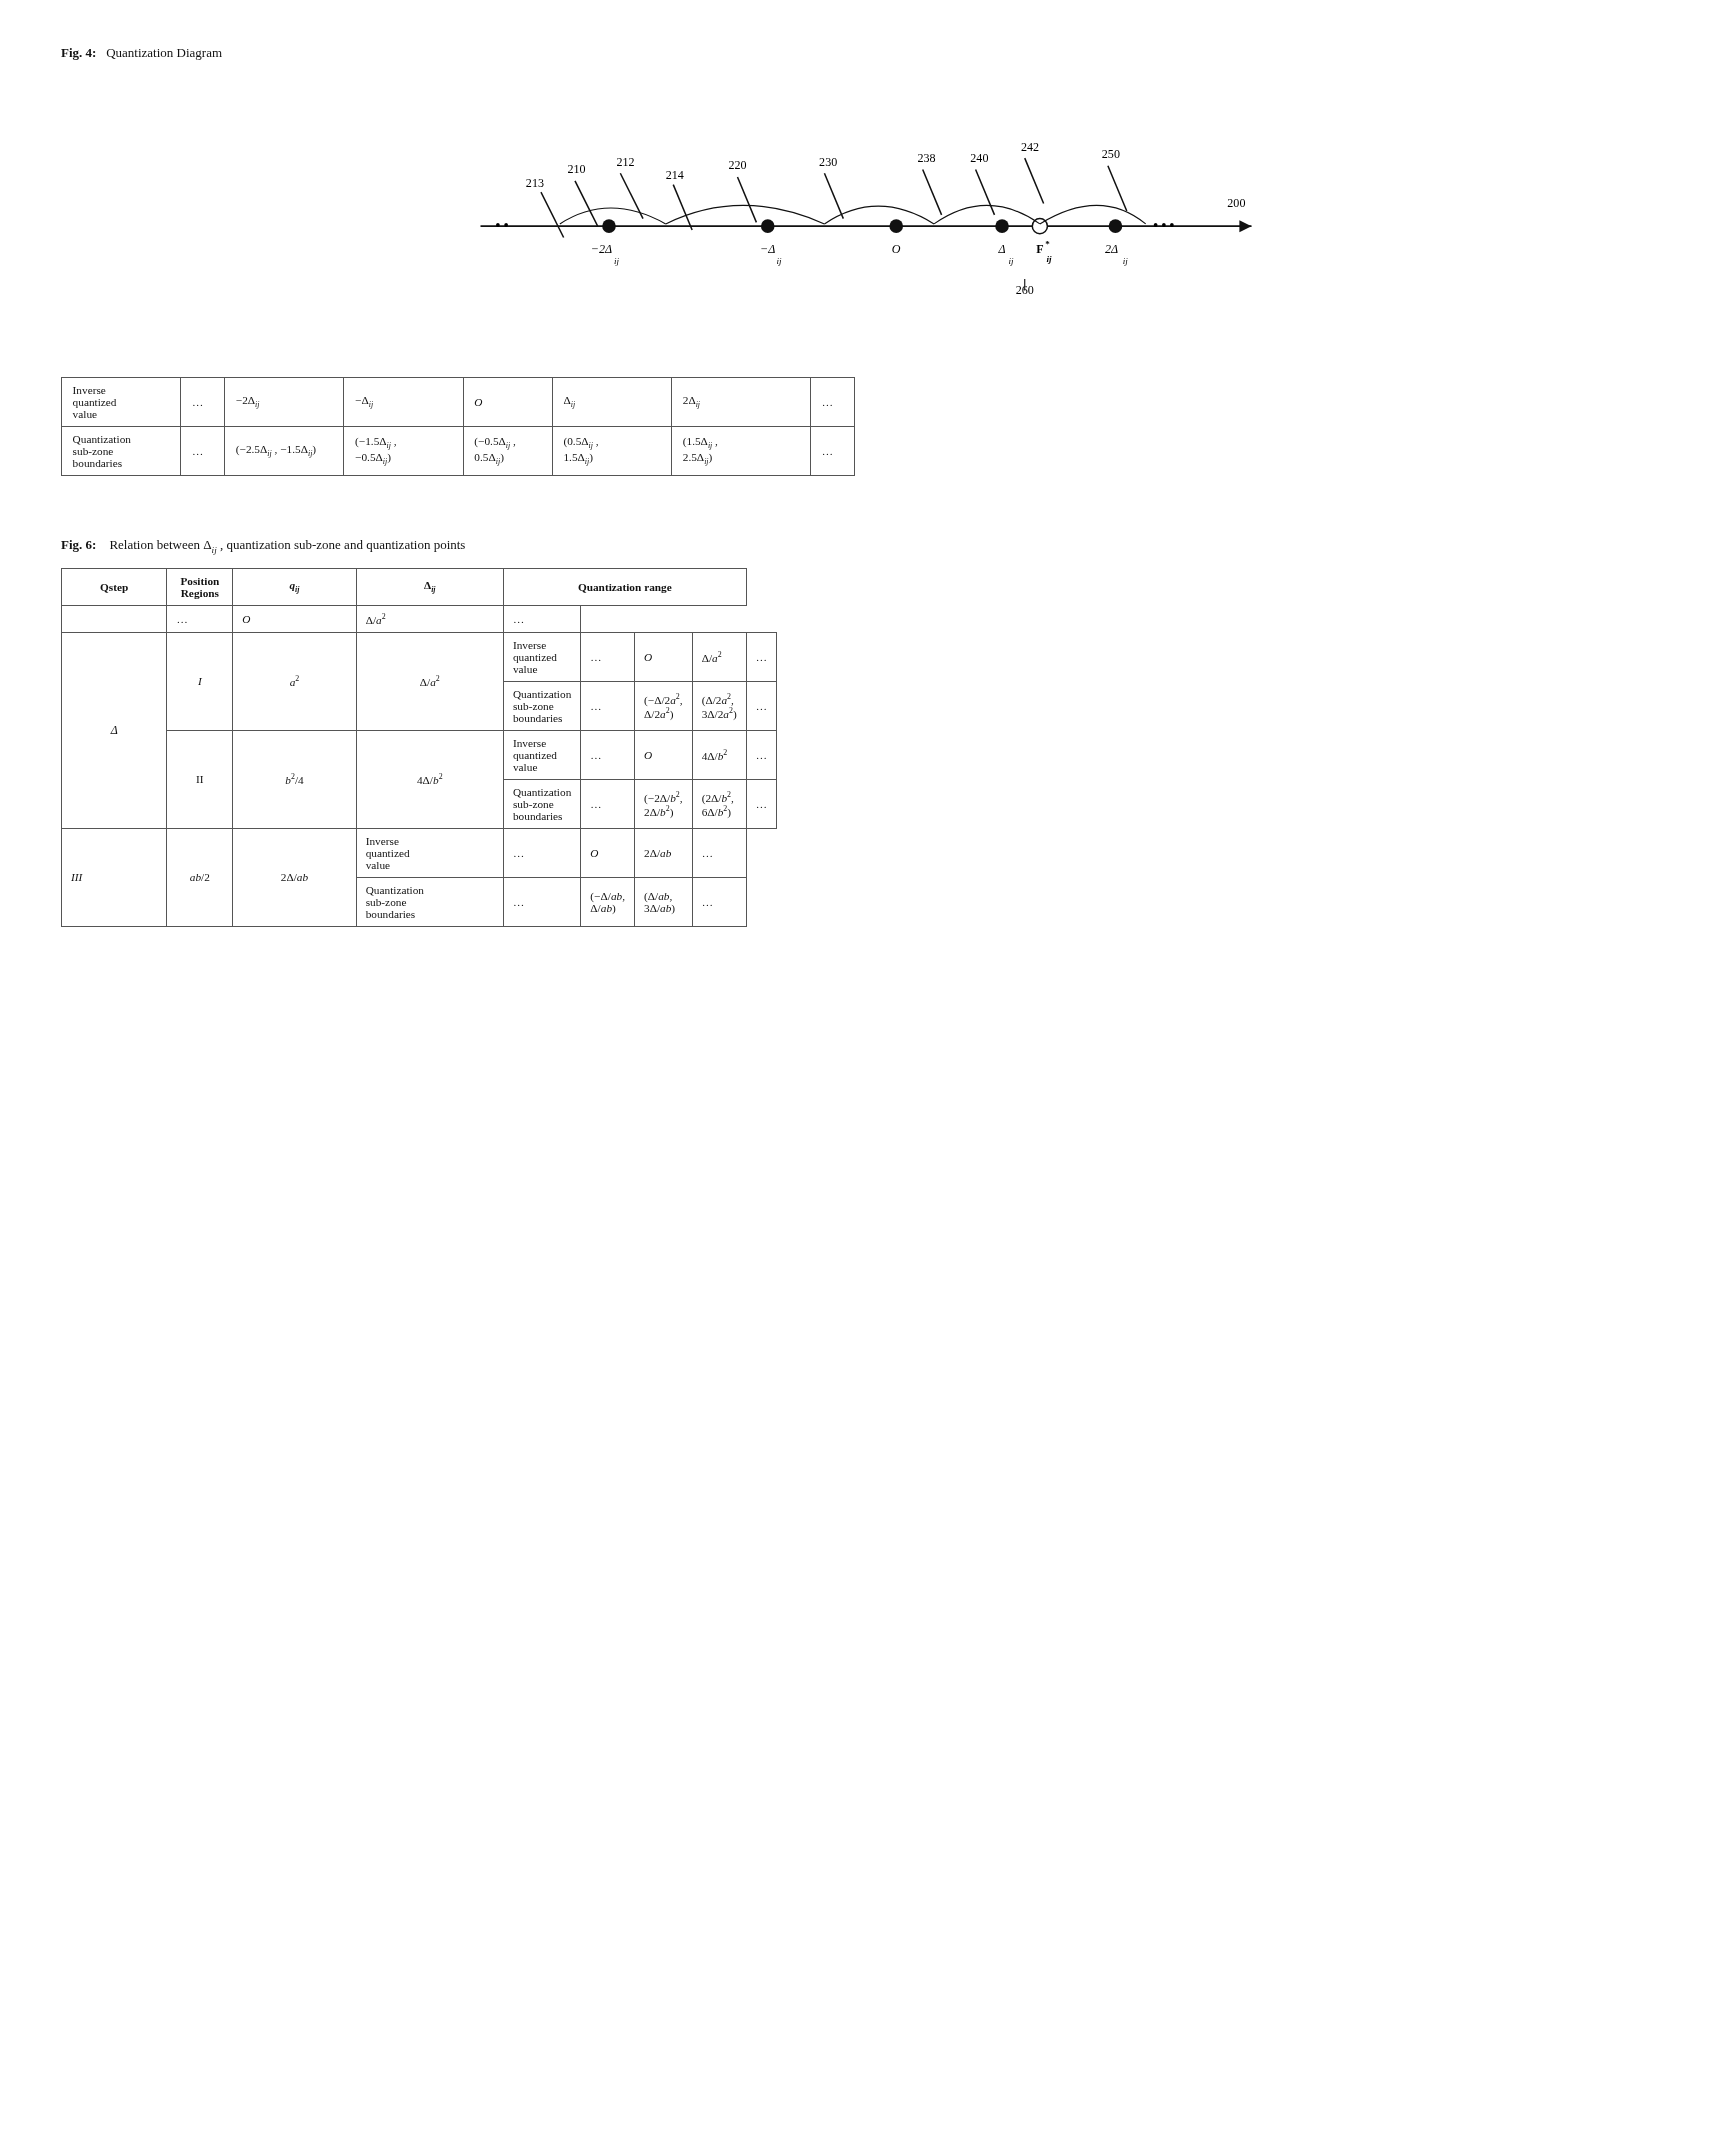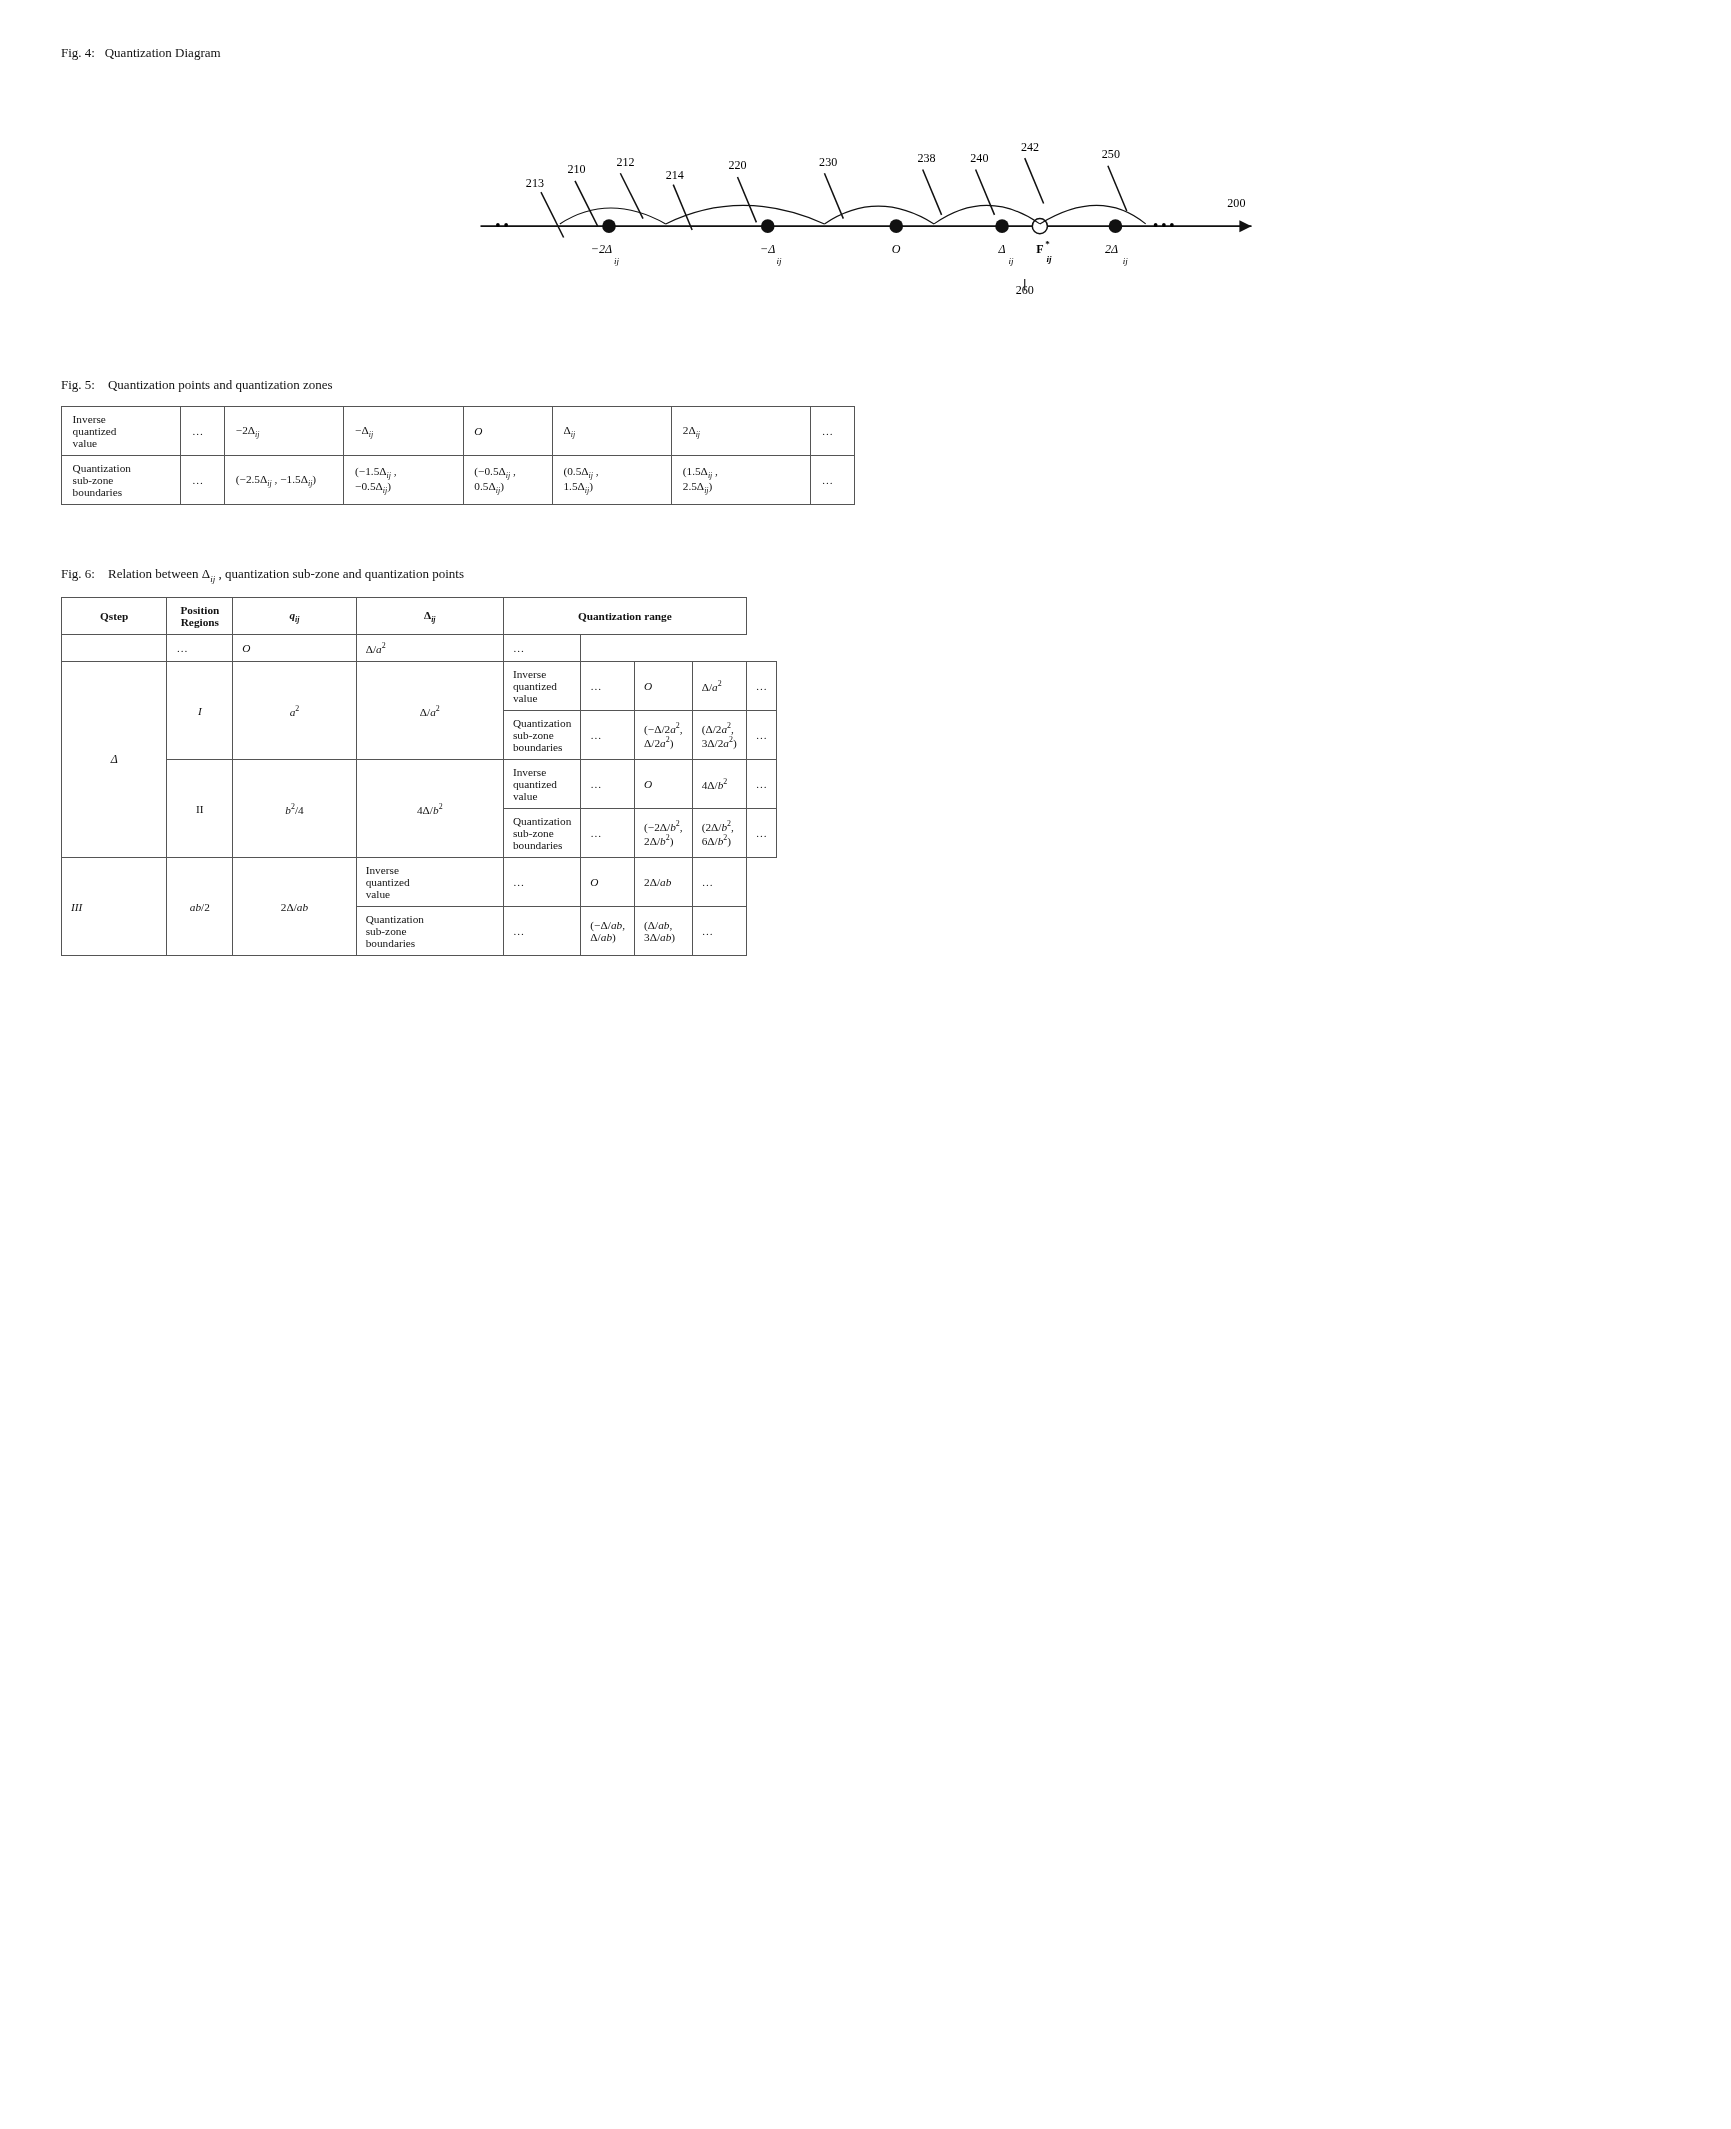--- a/index.html
+++ b/index.html
@@ -9,21 +9,21 @@
       font-size: 11.3px;
       color: #111;
       width: 1731px;
       min-height: 2129px;
       padding: 45px 61px;
     }
     .fig-title {
       font-size: 13px;
       margin-bottom: 13.6px;
     }
-    .fig-title span.bold { font-weight: normal; }
+    .fig-title span.bold { font-weight: bold; }
     .diagram-container {
       margin-bottom: 45px;
       position: relative;
     }
     
     .fig5-table {
       border-collapse: collapse;
       width: 794px;
       margin-bottom: 45px;
     }
@@ -144,25 +144,20 @@
 
     <path d="M 495,197 Q 565,150 640,197" fill="none" stroke="#111" stroke-width="1.5"></path>
 
     <path d="M 640,197 Q 710,148 780,197" fill="none" stroke="#111" stroke-width="1.5"></path>
 
     <path d="M 780,197 Q 860,148 920,197" fill="none" stroke="#111" stroke-width="1.5"></path>
   </svg>
 </div>
 
 <div class="section-gap">
-  <div class="fig-title">
-    <span class="bold">Fig. 5:</span>
-    &nbsp;&nbsp;
-    <span>Quantization points and quantization zones</span>
-  </div>
 
   <table class="fig5-table">
     <tbody>
       <tr>
         <td style="width:91px">Inverse<br>quantized<br>value</td>
         <td style="width:23px">…</td>
         <td style="width:91px">−2Δ<sub><i>ij</i></sub></td>
         <td style="width:91px">−Δ<sub><i>ij</i></sub></td>
         <td style="width:68px"><i>O</i></td>
         <td style="width:91px">Δ<sub><i>ij</i></sub></td>

